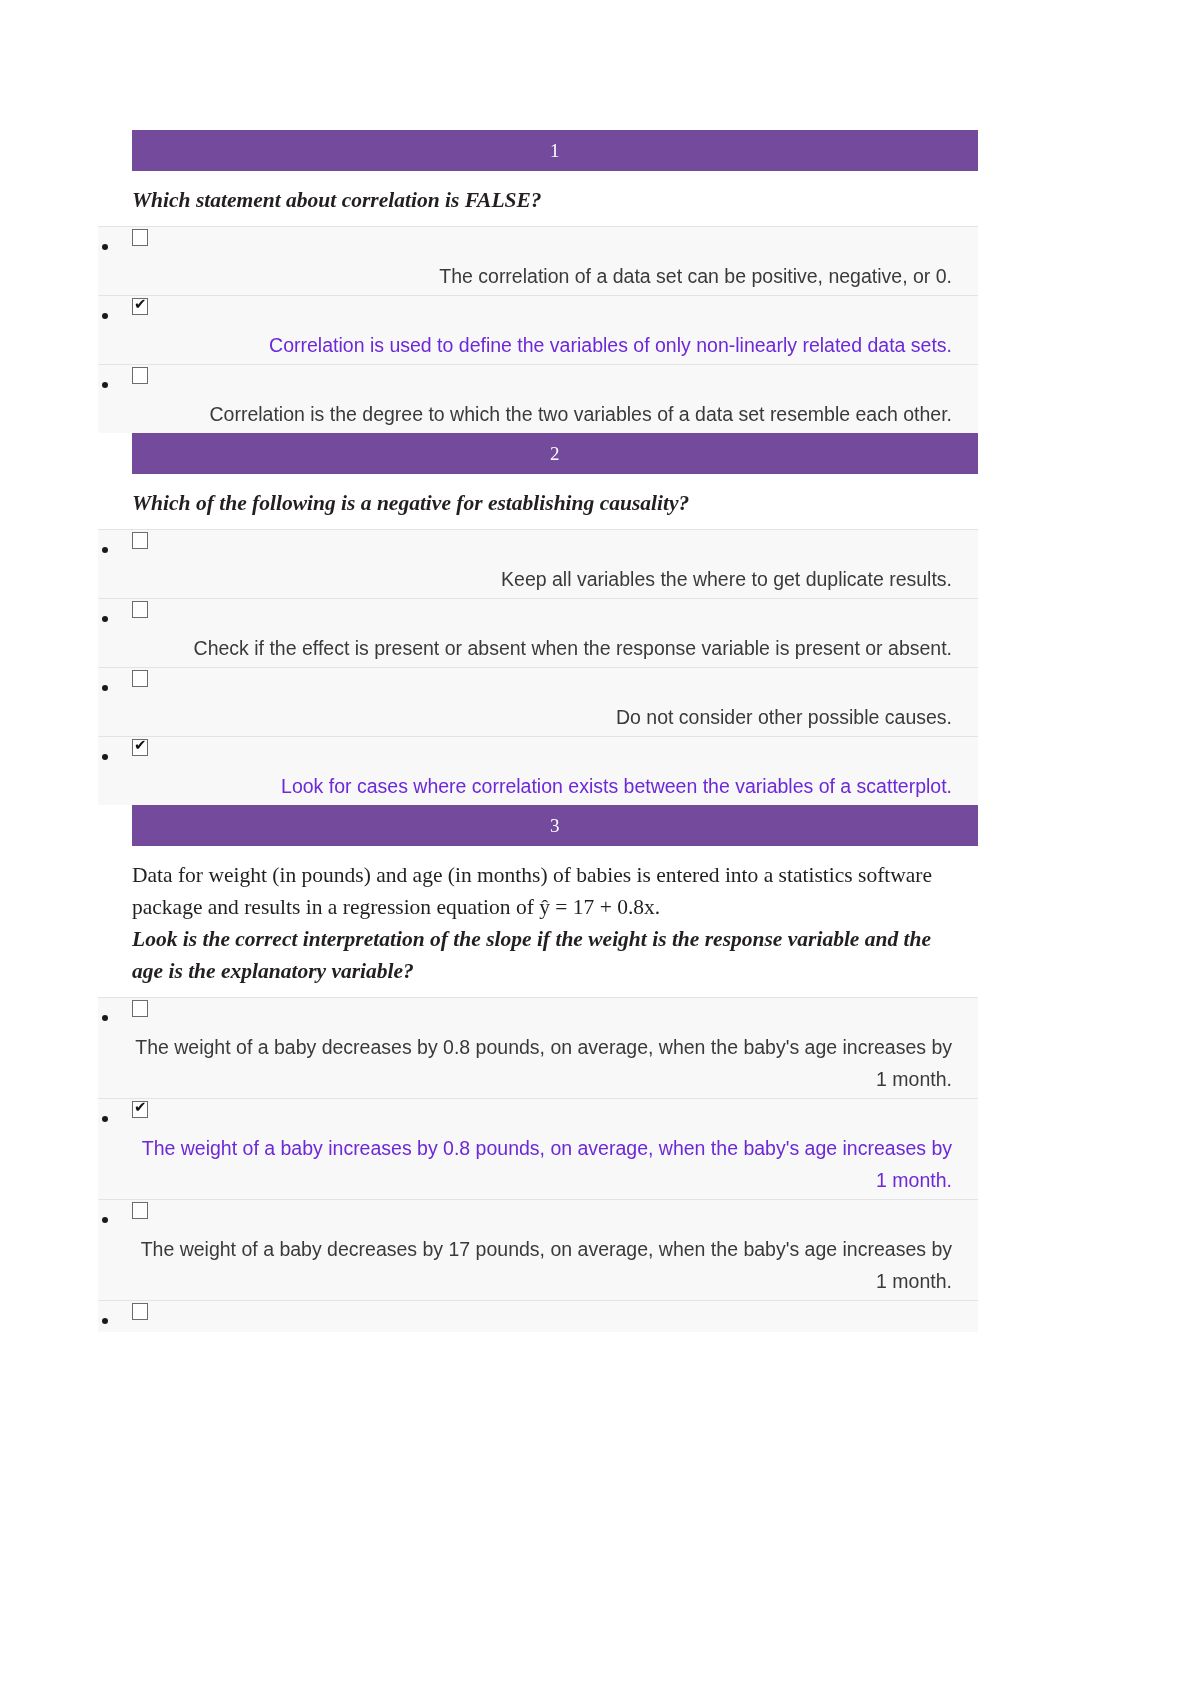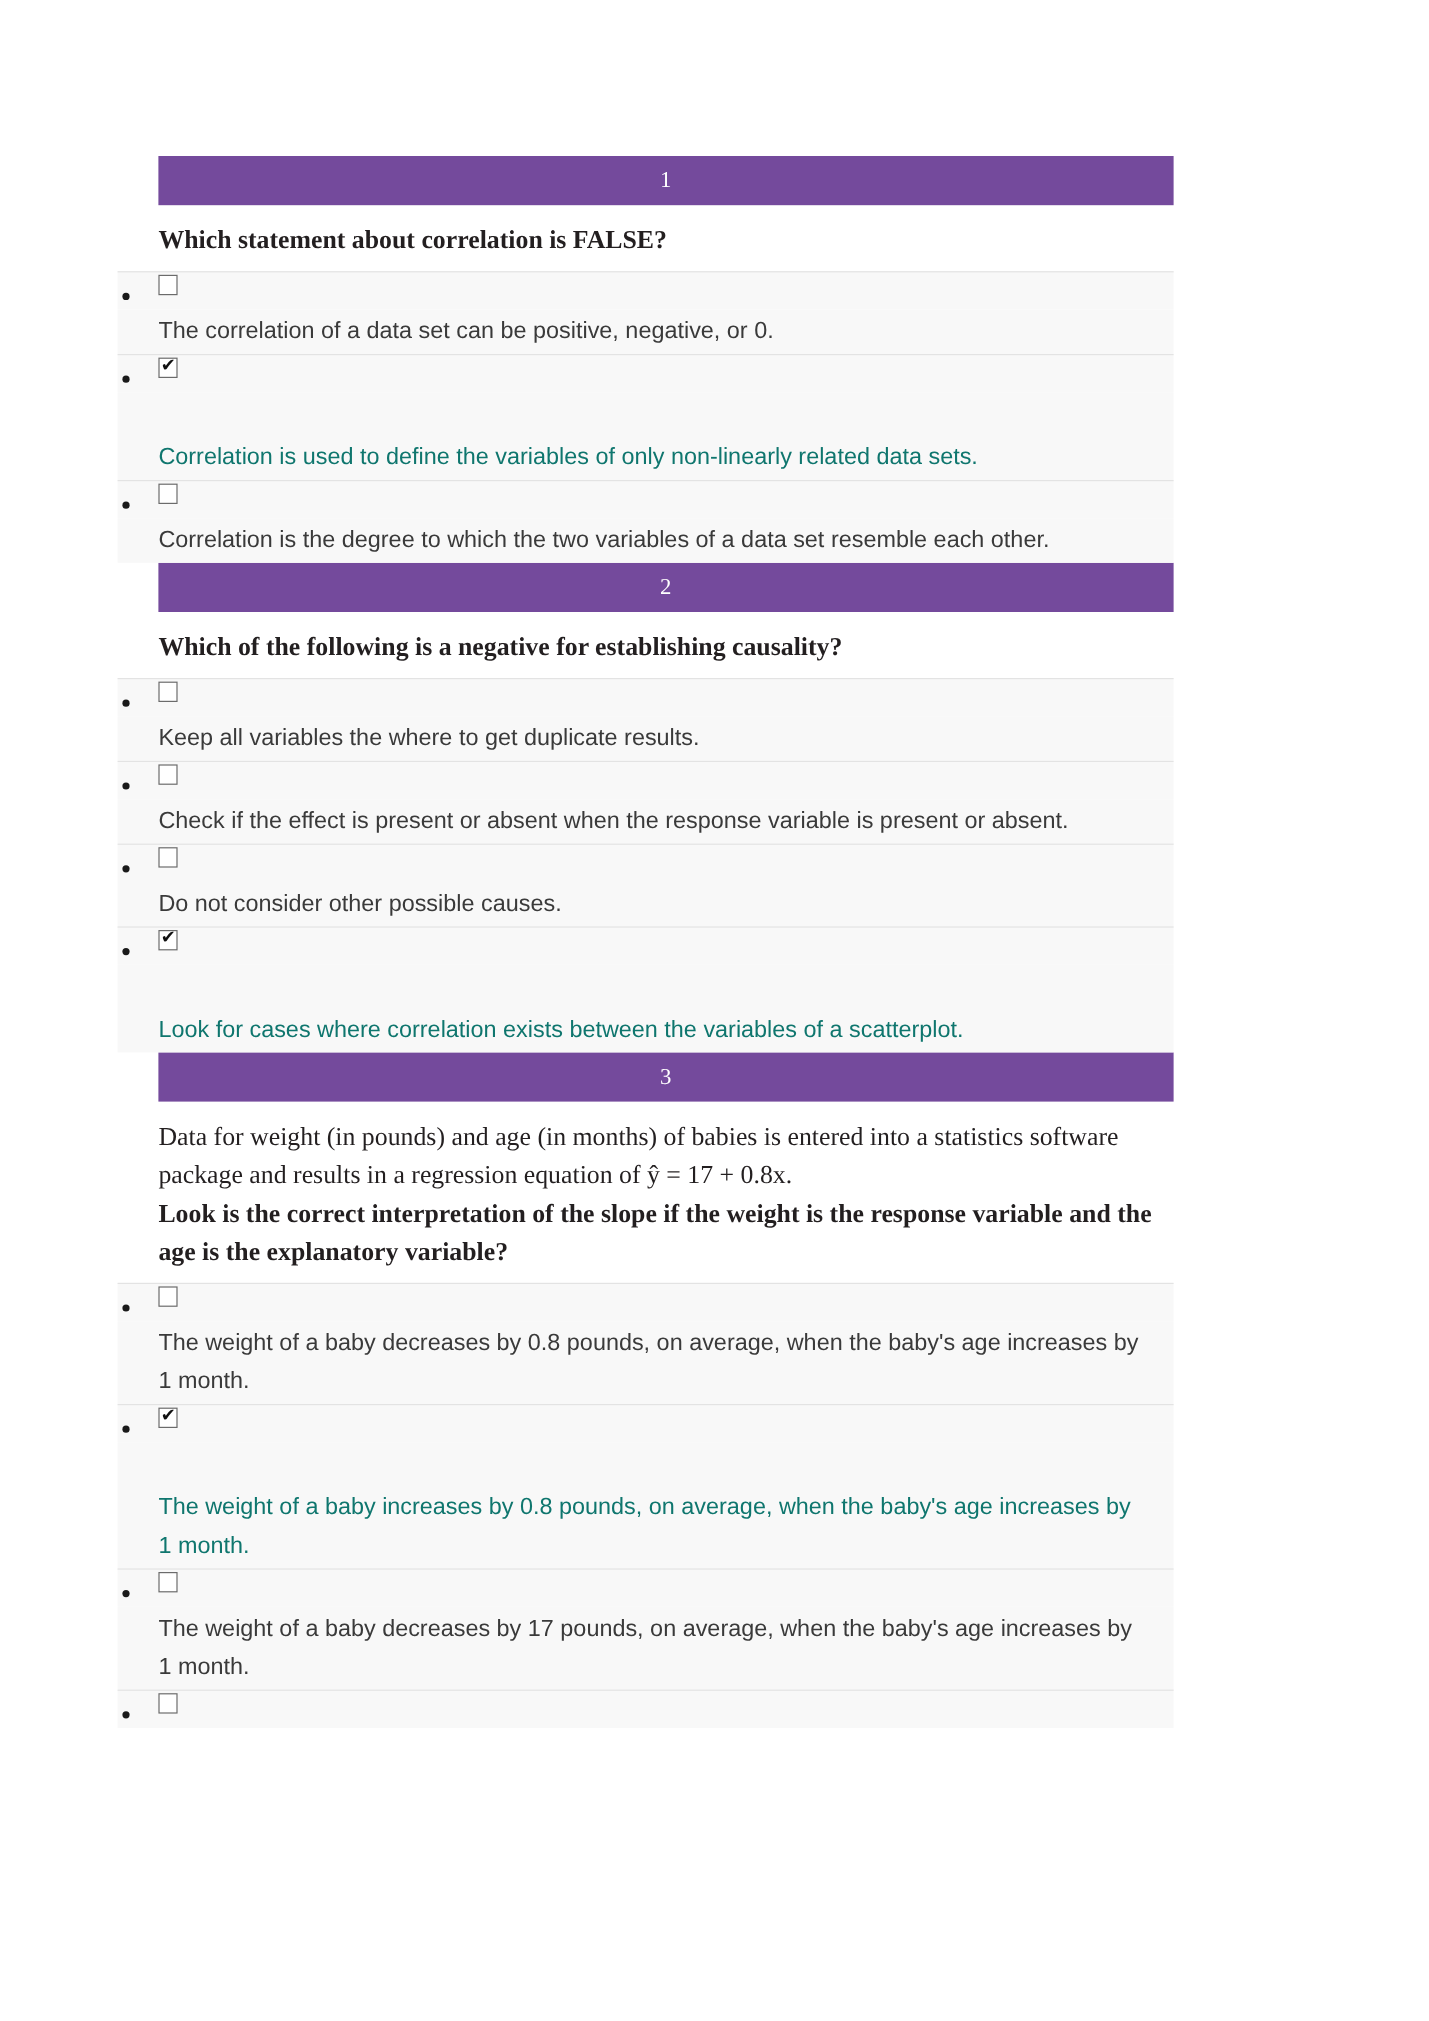--- a/index.html
+++ b/index.html
@@ -48,21 +48,21 @@
   .qstem {
     margin-left: 34px;
     padding-top: 13px;
     padding-bottom: 10px;
     width: 830px;
     font-family: "Liberation Serif", serif;
     font-size: 21.5px;
     line-height: 32px;
     color: #231f20;
   }
-  .qstem .bold { font-weight: bold; }
+  .qstem .bold { font-weight: bold; font-style: italic; }
   .qstem .plain { font-weight: normal; }
   .qstem p { margin: 0; }
 
   
   .opt {
     position: relative;
     margin: 0;
     padding: 0;
   }
   
@@ -109,22 +109,23 @@
     padding-top: 2px;
     padding-bottom: 3px;
     box-sizing: border-box;
   }
   .opt-text {
     font-family: "Liberation Sans", sans-serif;
     font-size: 19.5px;
     line-height: 32px;
     color: #3a3a3a;
     width: 820px;
-  }
-  .opt-text.selected { color: #0f766e; margin-top: 36px; }
+    text-align: right;
+  }
+  .opt-text.selected { color: #6d28d9; }
 </style>
 </head>
 <body>
 
 <div class="page">
   <div class="content">
 
     <div>
       <div class="qbanner w1">
         <span>1</span>

